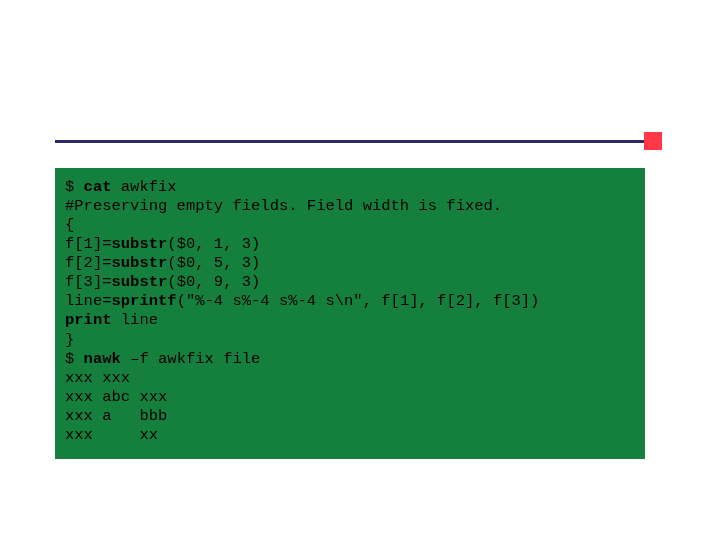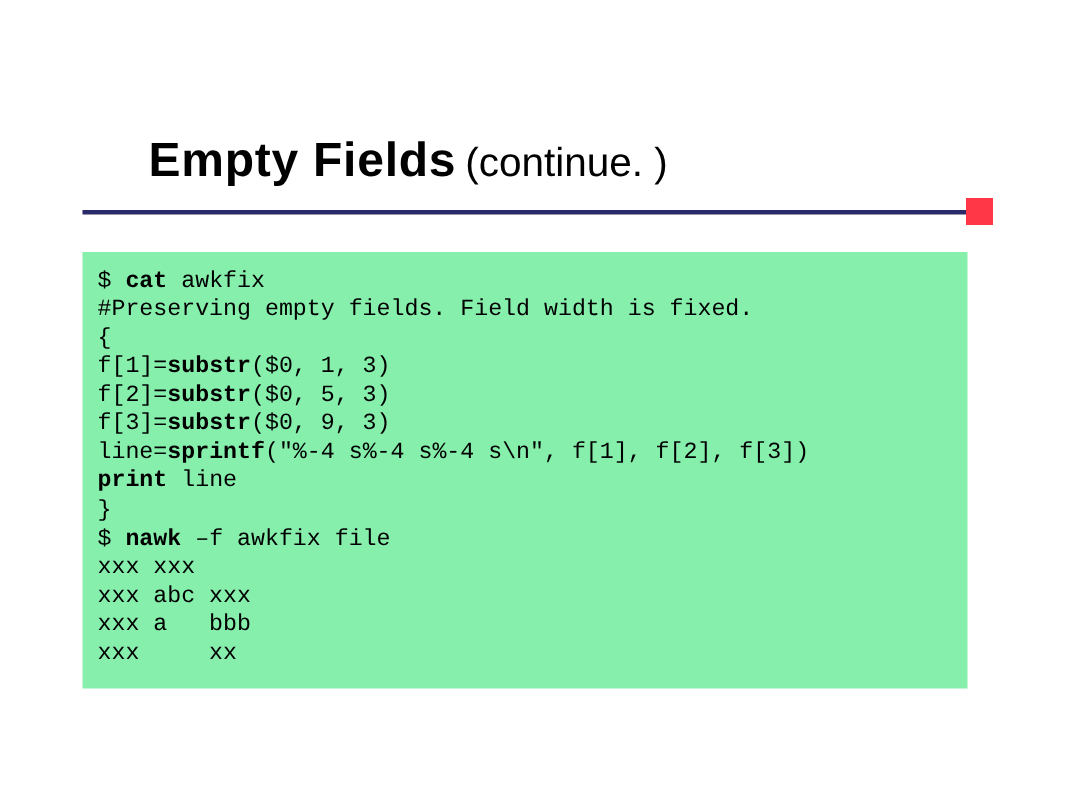--- a/index.html
+++ b/index.html
@@ -3,32 +3,26 @@
 <meta charset="utf-8">
 <style>
   html,body{margin:0;padding:0;width:720px;height:540px;background:#fff;font-family:Verdana,Arial,sans-serif;}
   .slide{position:relative;width:720px;height:540px;}
   .title{position:absolute;left:99px;top:88px;width:560px;}
   .title-line{display:flex;align-items:baseline;}
   .title-main{font-size:32px;font-weight:bold;color:#000;letter-spacing:.5px;}
   .title-cont{font-size:27px;font-weight:normal;color:#000;margin-left:6px;}
   .accent{position:absolute;right:58px;top:132px;width:18px;height:18px;background:#ff3747;}
   .rule{position:absolute;left:55px;top:140px;width:589px;height:3px;background:#2a2a6a;}
-  .codebox{position:absolute;left:55px;top:168px;width:570px;background:#86efac;padding:10px 10px 14px 10px;font-family:"Courier New",monospace;font-size:15.5px;line-height:1.23;color:#000;white-space:pre;}
+  .codebox{position:absolute;left:55px;top:168px;width:570px;background:#15803d;padding:10px 10px 14px 10px;font-family:"Courier New",monospace;font-size:15.5px;line-height:1.23;color:#000;white-space:pre;}
   .kw{font-weight:bold;}
 </style>
 </head>
 <body>
 <div class="slide">
-  <div class="title">
-    <div class="title-line">
-      <span class="title-main">Empty Fields</span>
-      <span class="title-cont">(continue. )</span>
-    </div>
-  </div>
   <div class="accent"></div>
   <div class="rule"></div>
   <div class="codebox"><span>$ <span class="kw">cat</span> awkfix</span>
 <span>#Preserving empty fields. Field width is fixed.</span>
 <span>{</span>
 <span>f[1]=<span class="kw">substr</span>($0, 1, 3)</span>
 <span>f[2]=<span class="kw">substr</span>($0, 5, 3)</span>
 <span>f[3]=<span class="kw">substr</span>($0, 9, 3)</span>
 <span>line=<span class="kw">sprintf</span>("%-4 s%-4 s%-4 s\n", f[1], f[2], f[3])</span>
 <span><span class="kw">print</span> line</span>

